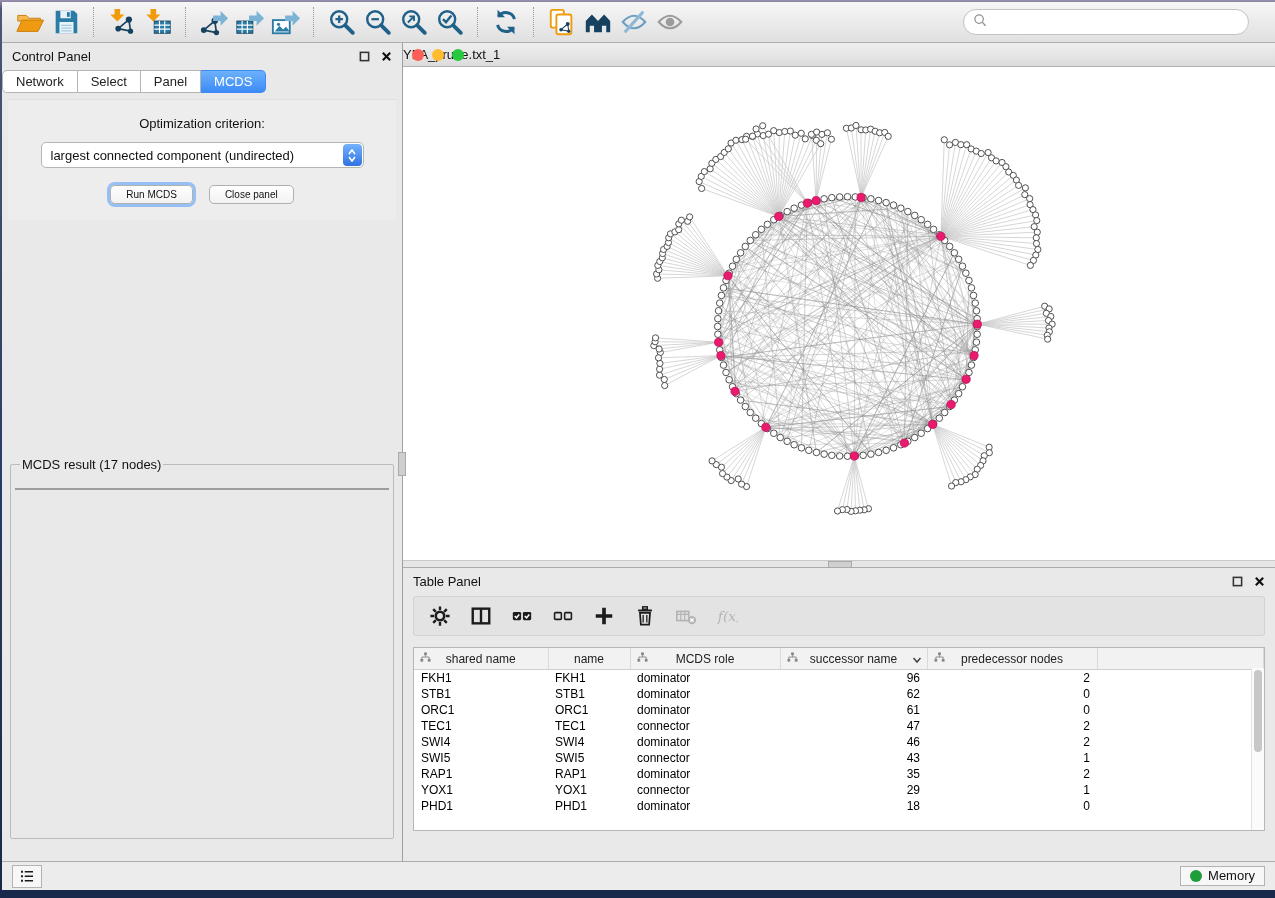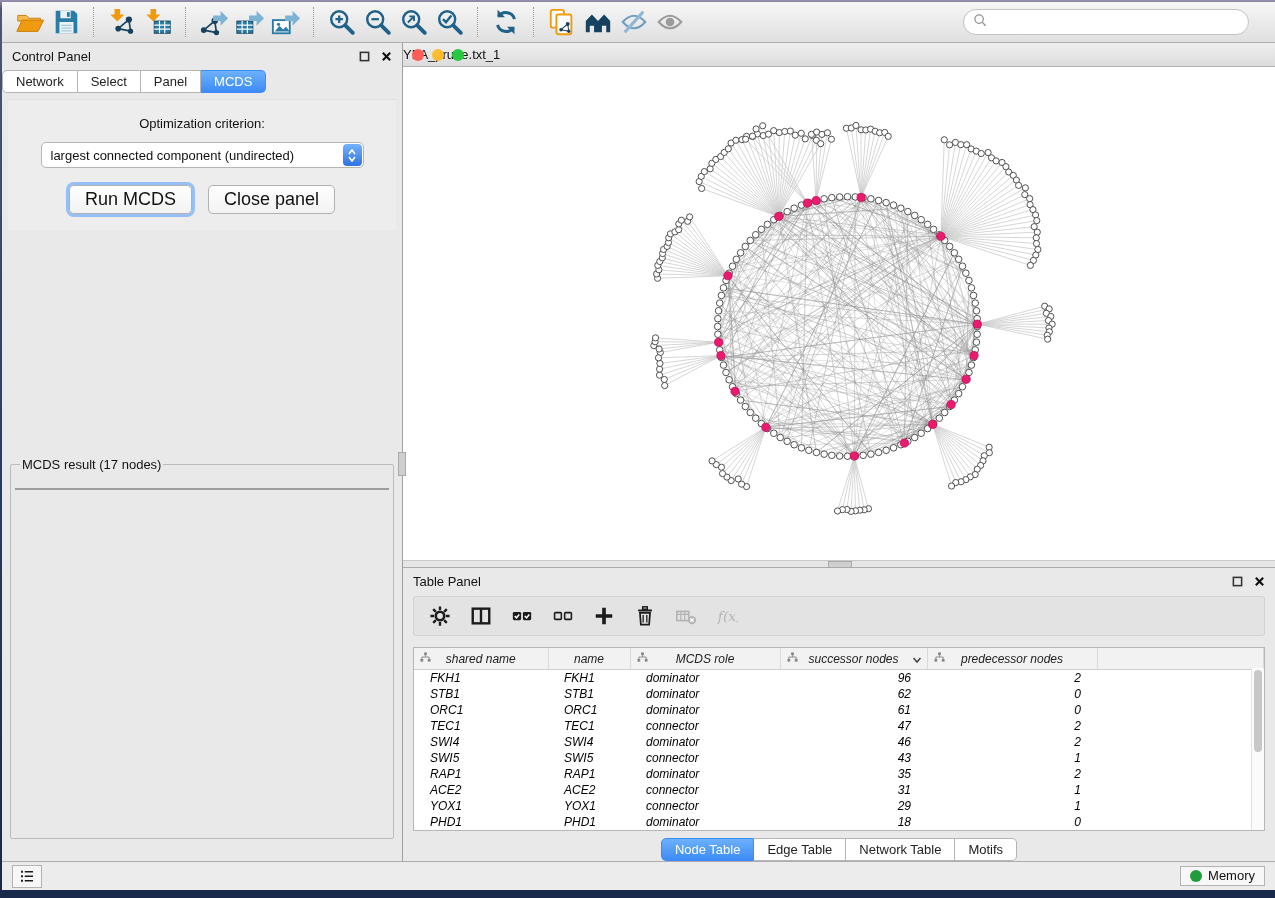--- a/index.html
+++ b/index.html
@@ -35,21 +35,21 @@
   .seg-btn.active{background:linear-gradient(#6db1fb,#3c8bf7);border-color:#3c8bf7;color:#fff;}
   .cp-body{margin:6px 6px 0;background:#ededed;border-top:1px solid #e0e0e0;padding-top:16px;}
   .opt-label{text-align:center;font-size:13px;color:#111;margin-bottom:11px;}
   .mac-select{margin:0 auto;width:312px;height:24px;background:#fff;border:1px solid #b5b5b5;
     border-radius:5px;display:flex;align-items:center;font-size:13px;color:#111;padding-left:9px;
     position:relative;cursor:pointer;}
   .mac-select .stepper{position:absolute;right:1px;top:1px;bottom:1px;width:19px;border-radius:4px;
     background:linear-gradient(#74b3fb,#2f72e2);display:flex;flex-direction:column;align-items:center;
     justify-content:center;gap:1px;}
   .btn-row{display:flex;justify-content:center;gap:16px;margin:17px 0 16px;}
-  .push-btn{font-size:18px;color:#111;padding:3px 15px;background:linear-gradient(#fff,#f2f2f2);
+  .push-btn{font-size:10px;color:#111;padding:3px 15px;background:linear-gradient(#fff,#f2f2f2);
     border:1px solid #b1b1b1;border-radius:5px;cursor:pointer;}
   .push-btn.focused{box-shadow:0 0 0 3px rgba(90,160,250,.6);}
   fieldset.result{margin:auto 8px 22px;height:374px;border:1px solid #bcbcbc;border-radius:2px;
     padding:3px;position:relative;}
   fieldset.result legend{font-size:13px;color:#111;padding:0 2px;margin-left:6px;}
   .result-box{position:absolute;left:4px;right:4px;top:16px;bottom:4px;background:#fff;
     border:1px solid #9d9d9d;display:flex;overflow:hidden;}
   .result-items{flex:1;padding:1px 6px;font-size:13px;line-height:16px;color:#000;}
   .result-vscroll{width:13px;border-left:1px solid #d4d4d4;background:#fafafa;}
   
@@ -68,28 +68,28 @@
     background:#cfcfcf;border:1px solid #aaa;cursor:row-resize;}
   .vsplit-handle{position:absolute;left:398px;top:452px;width:6px;height:22px;background:#cfcfcf;
     border:1px solid #aaa;cursor:col-resize;z-index:5;}
   
   .table-panel{flex:1;display:flex;flex-direction:column;background:#e9e9e9;min-height:0;}
   .tp-toolbar{height:38px;flex:0 0 38px;margin:2px 10px 0;background:#e3e3e3;border:1px solid #d2d2d2;
     border-radius:3px;display:flex;align-items:center;gap:19px;padding:0 15px;}
   .tp-btn{display:flex;align-items:center;cursor:pointer;}
   .tp-btn.disabled{cursor:default;}
   .table-wrap{margin:11px 10px 0;background:#fff;border:1px solid #b7b7b7;height:182px;
-    position:relative;overflow:hidden;font-style:italic;}
+    position:relative;overflow:hidden;}
   table.node-table{border-collapse:collapse;table-layout:fixed;width:850px;font-size:12px;}
   table.node-table th{height:19px;background:#f2f2f2;border-right:1px solid #dadada;
     border-bottom:1px solid #cfcfcf;font-weight:normal;color:#222;position:relative;
     text-align:center;white-space:nowrap;cursor:pointer;}
   table.node-table th .col-icon{position:absolute;left:6px;top:4px;}
   table.node-table th .sort-ico{position:absolute;right:5px;top:6px;}
-  table.node-table td{height:16px;padding:0 16px;color:#000;white-space:nowrap;}
+  table.node-table td{height:16px;padding:0 7px;color:#000;white-space:nowrap;}
   td.num{text-align:right;padding-right:14px;}
   .tbl-scroll{position:absolute;top:20px;right:0;bottom:0;width:12px;background:#fbfbfb;
     border-left:1px solid #e2e2e2;}
   .tbl-thumb{position:absolute;top:2px;left:2px;width:8px;height:82px;background:#c7c7c7;
     border-radius:4px;cursor:pointer;}
   .tp-tabs{display:flex;justify-content:center;margin-top:7px;}
   
   .statusbar{height:28px;flex:0 0 28px;background:#ececec;border-top:1px solid #adadad;
     display:flex;align-items:center;padding:0 10px;}
   .sb-btn{width:28px;height:21px;border:1px solid #b3b3b3;background:#f7f7f7;display:flex;
@@ -1173,21 +1173,21 @@
                           <rect x="4.5" y="0.5" width="3" height="3" fill="#858585"></rect>
                           <rect x="0.5" y="7.5" width="3" height="3" fill="#858585"></rect>
                           <rect x="8.5" y="7.5" width="3" height="3" fill="#858585"></rect>
                           <path d="M6 3.5V5.5M2 7.5v-2h8v2" stroke="#858585" fill="none"></path>
                         </svg></span><span>MCDS role</span></th>
                     <th><span class="col-icon"><svg viewBox="0 0 12 12" width="11" height="11">
                           <rect x="4.5" y="0.5" width="3" height="3" fill="#858585"></rect>
                           <rect x="0.5" y="7.5" width="3" height="3" fill="#858585"></rect>
                           <rect x="8.5" y="7.5" width="3" height="3" fill="#858585"></rect>
                           <path d="M6 3.5V5.5M2 7.5v-2h8v2" stroke="#858585" fill="none"></path>
-                        </svg></span><span>successor nodes</span><span class="sort-ico"><svg viewBox="0 0 10 10" width="10" height="10">
+                        </svg></span><span>successor name</span><span class="sort-ico"><svg viewBox="0 0 10 10" width="10" height="10">
                           <path d="M1.5 3l3.5 4 3.5-4" fill="none" stroke="#444" stroke-width="1.5"></path>
                         </svg></span></th>
                     <th><span class="col-icon"><svg viewBox="0 0 12 12" width="11" height="11">
                           <rect x="4.5" y="0.5" width="3" height="3" fill="#858585"></rect>
                           <rect x="0.5" y="7.5" width="3" height="3" fill="#858585"></rect>
                           <rect x="8.5" y="7.5" width="3" height="3" fill="#858585"></rect>
                           <path d="M6 3.5V5.5M2 7.5v-2h8v2" stroke="#858585" fill="none"></path>
                         </svg></span><span>predecessor nodes</span></th>
                     <th></th>
                   </tr>
@@ -1243,28 +1243,20 @@
                   </tr>
                   <tr>
                     <td class="">RAP1</td>
                     <td class="">RAP1</td>
                     <td class="">dominator</td>
                     <td class="num">35</td>
                     <td class="num">2</td>
                     <td></td>
                   </tr>
                   <tr>
-                    <td class="">ACE2</td>
-                    <td class="">ACE2</td>
-                    <td class="">connector</td>
-                    <td class="num">31</td>
-                    <td class="num">1</td>
-                    <td></td>
-                  </tr>
-                  <tr>
                     <td class="">YOX1</td>
                     <td class="">YOX1</td>
                     <td class="">connector</td>
                     <td class="num">29</td>
                     <td class="num">1</td>
                     <td></td>
                   </tr>
                   <tr>
                     <td class="">PHD1</td>
                     <td class="">PHD1</td>
@@ -1272,26 +1264,20 @@
                     <td class="num">18</td>
                     <td class="num">0</td>
                     <td></td>
                   </tr>
                 </tbody>
             </table>
             <div class="tbl-scroll">
               <div class="tbl-thumb"></div>
             </div>
           </div>
-          <div class="tp-tabs seg" id="tp-tabs">
-              <div class="seg-btn active">Node Table</div>
-              <div class="seg-btn">Edge Table</div>
-              <div class="seg-btn">Network Table</div>
-              <div class="seg-btn">Motifs</div>
-            </div>
         </div>
       </div>
     </div>
 
     <div class="statusbar">
       <div class="sb-btn" id="sb-list">
           <svg viewBox="0 0 24 24" width="18" height="18">
             <path d="M4 5h2.6v2.6H4zM4 11h2.6v2.6H4zM4 17h2.6v2.6H4z" fill="#1c1c1c"></path>
             <path d="M9 6.3h11M9 12.3h11M9 18.3h11" stroke="#1c1c1c" stroke-width="2.2"></path>
           </svg>

